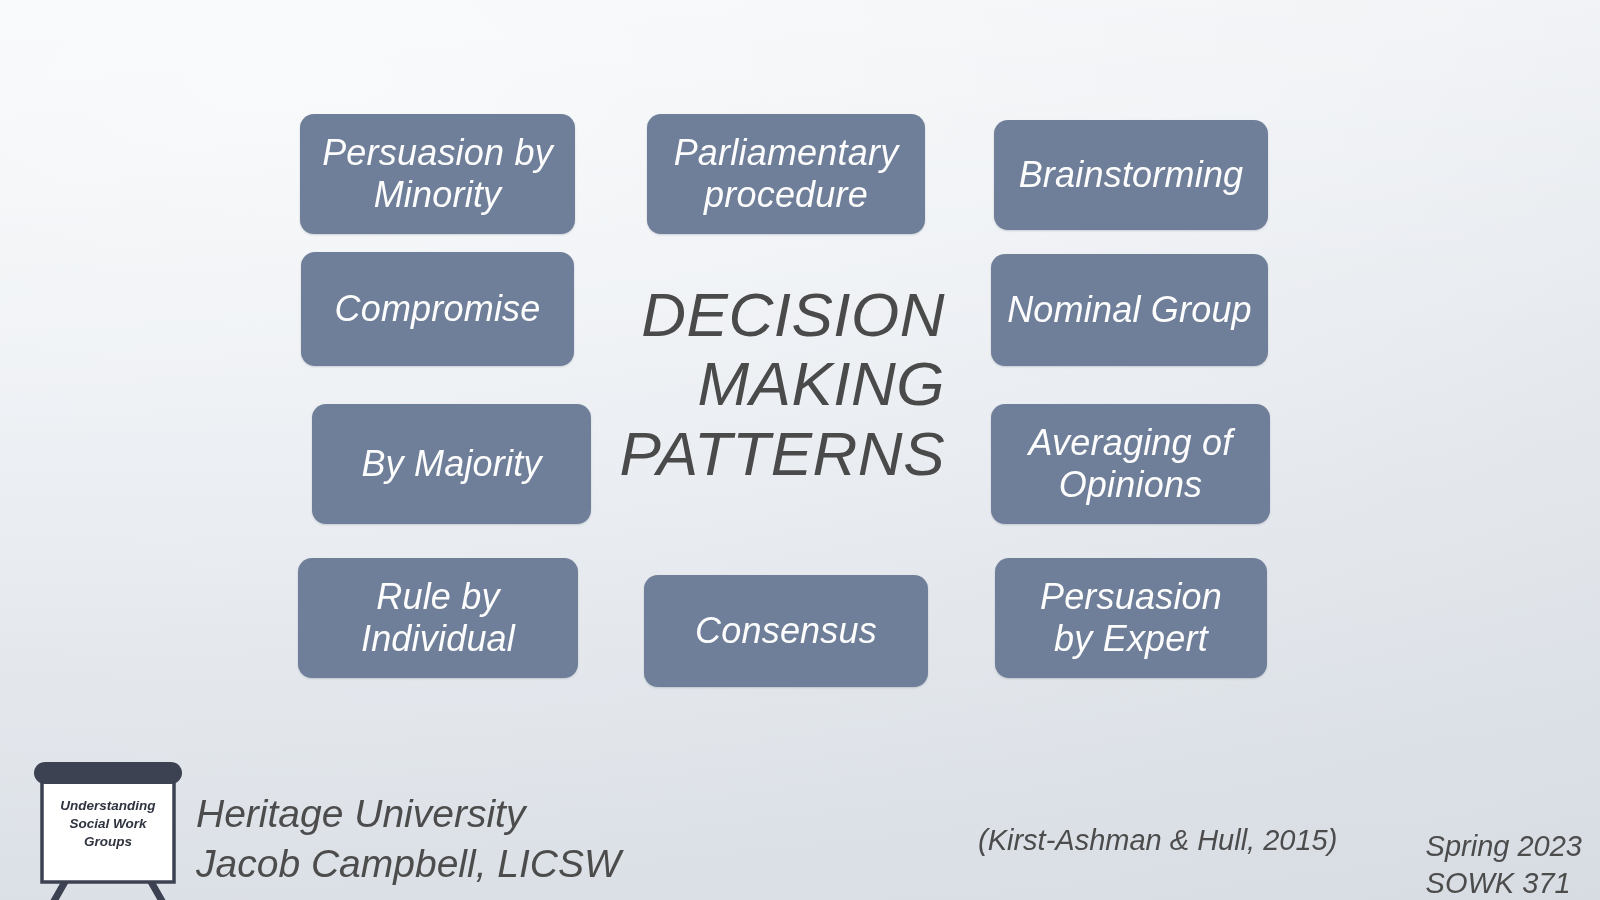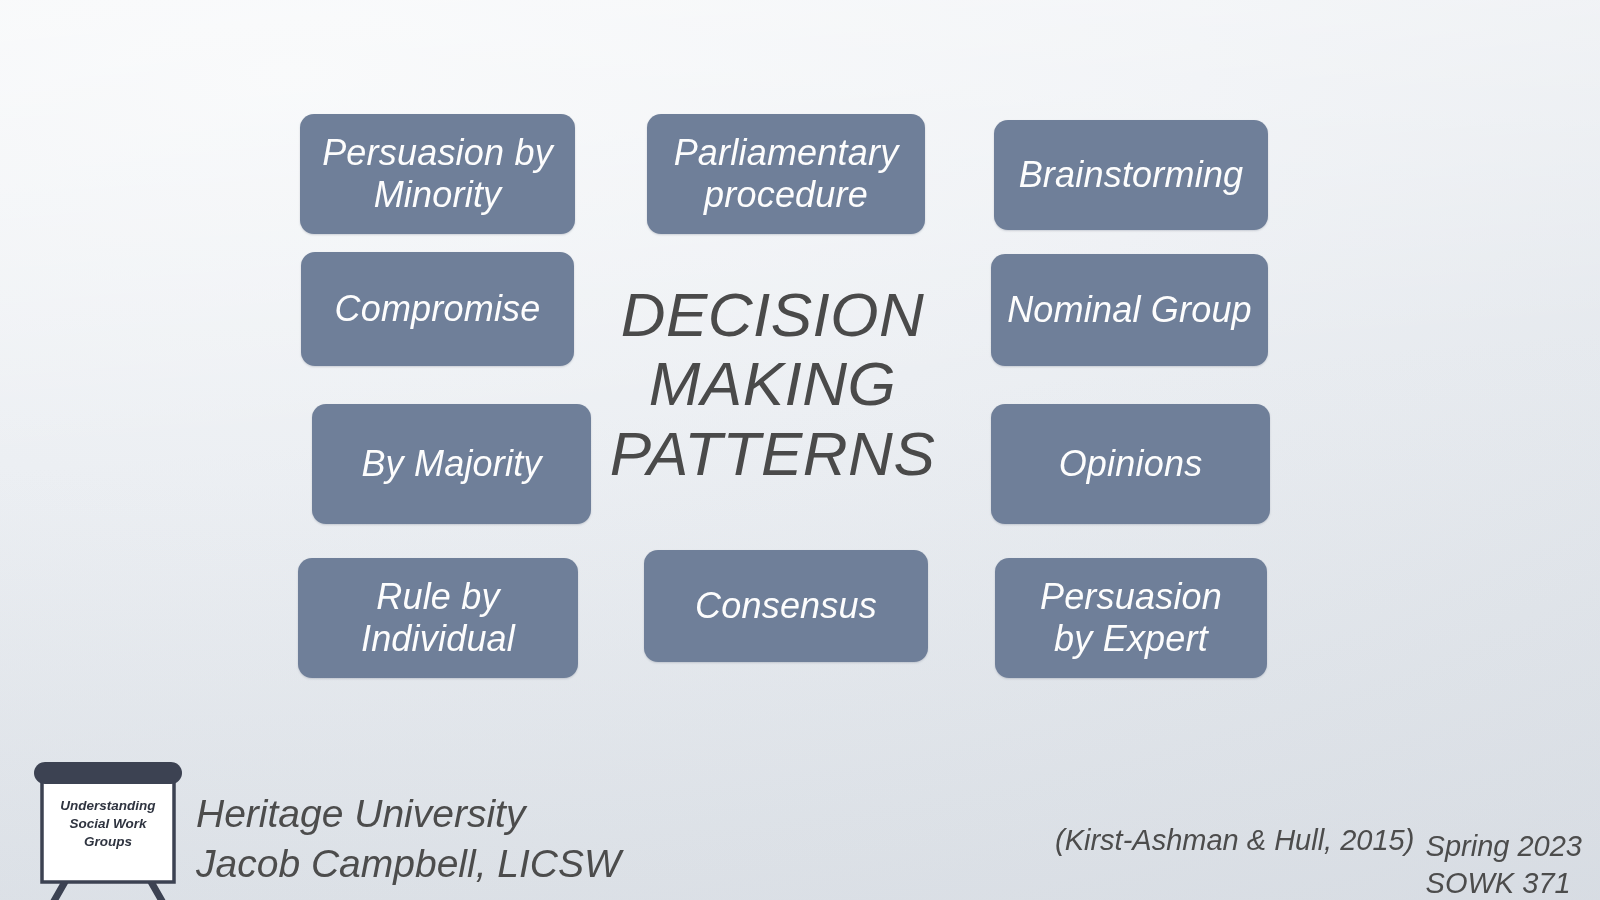--- a/index.html
+++ b/index.html
@@ -59,35 +59,35 @@
   .pbox span { display: block; }
 
   
   #box-persuasion-minority { left: 300px;  top: 114px; width: 275px; height: 120px; }
   #box-compromise          { left: 301px;  top: 252px; width: 273px; height: 114px; text-align: right; }
   #box-by-majority         { left: 298px;  top: 404px; width: 279px; height: 120px; margin-left: 14px; }
   #box-rule-individual     { left: 298px;  top: 558px; width: 280px; height: 120px; }
 
   
   #box-parliamentary       { left: 647px;  top: 114px; width: 278px; height: 120px; }
-  #box-consensus           { left: 644px;  top: 550px; width: 284px; height: 112px; }
+  #box-consensus           { left: 644px;  top: 575px; width: 284px; height: 112px; }
 
   
   #box-brainstorming       { left: 994px;  top: 120px; width: 274px; height: 110px; }
   #box-nominal-group       { left: 991px;  top: 254px; width: 277px; height: 112px; }
   #box-averaging-opinions  { left: 991px;  top: 404px; width: 279px; height: 120px; }
   #box-persuasion-expert   { left: 995px;  top: 558px; width: 272px; height: 120px; }
 
   
   #center-title {
     position: absolute;
     left: 600px;
     top: 280px;
     width: 345px;
-    text-align: center;
+    text-align: right;
     color: #4a4a4a;
     font-weight: 300;
     font-size: 62px;
     line-height: 1.12;
     letter-spacing: 0.5px;
     text-transform: uppercase;
   }
   #center-title .tline { display: block; white-space: nowrap; }
 
   
@@ -97,21 +97,21 @@
     font-weight: 300;
     line-height: 1.28;
   }
   #footer-left {
     left: 196px;
     top: 789px;
     font-size: 39px;
     text-align: left;
   }
   #footer-citation {
-    left: 1055px;
+    left: 978px;
     top: 822px;
     font-size: 29px;
     white-space: nowrap;
     text-align: center;
   }
   #footer-right {
     right: 18px;
     top: 828px;
     font-size: 29px;
   }
@@ -184,20 +184,21 @@
     </div>
 
     <div class="pbox" id="box-nominal-group">
       <div>
         <span>Nominal Group</span>
       </div>
     </div>
 
     <div class="pbox" id="box-averaging-opinions">
       <div>
+        <span>Averaging of</span>
         <span>Opinions</span>
       </div>
     </div>
 
     <div class="pbox" id="box-persuasion-expert">
       <div>
         <span>Persuasion</span>
         <span>by Expert</span>
       </div>
     </div>

